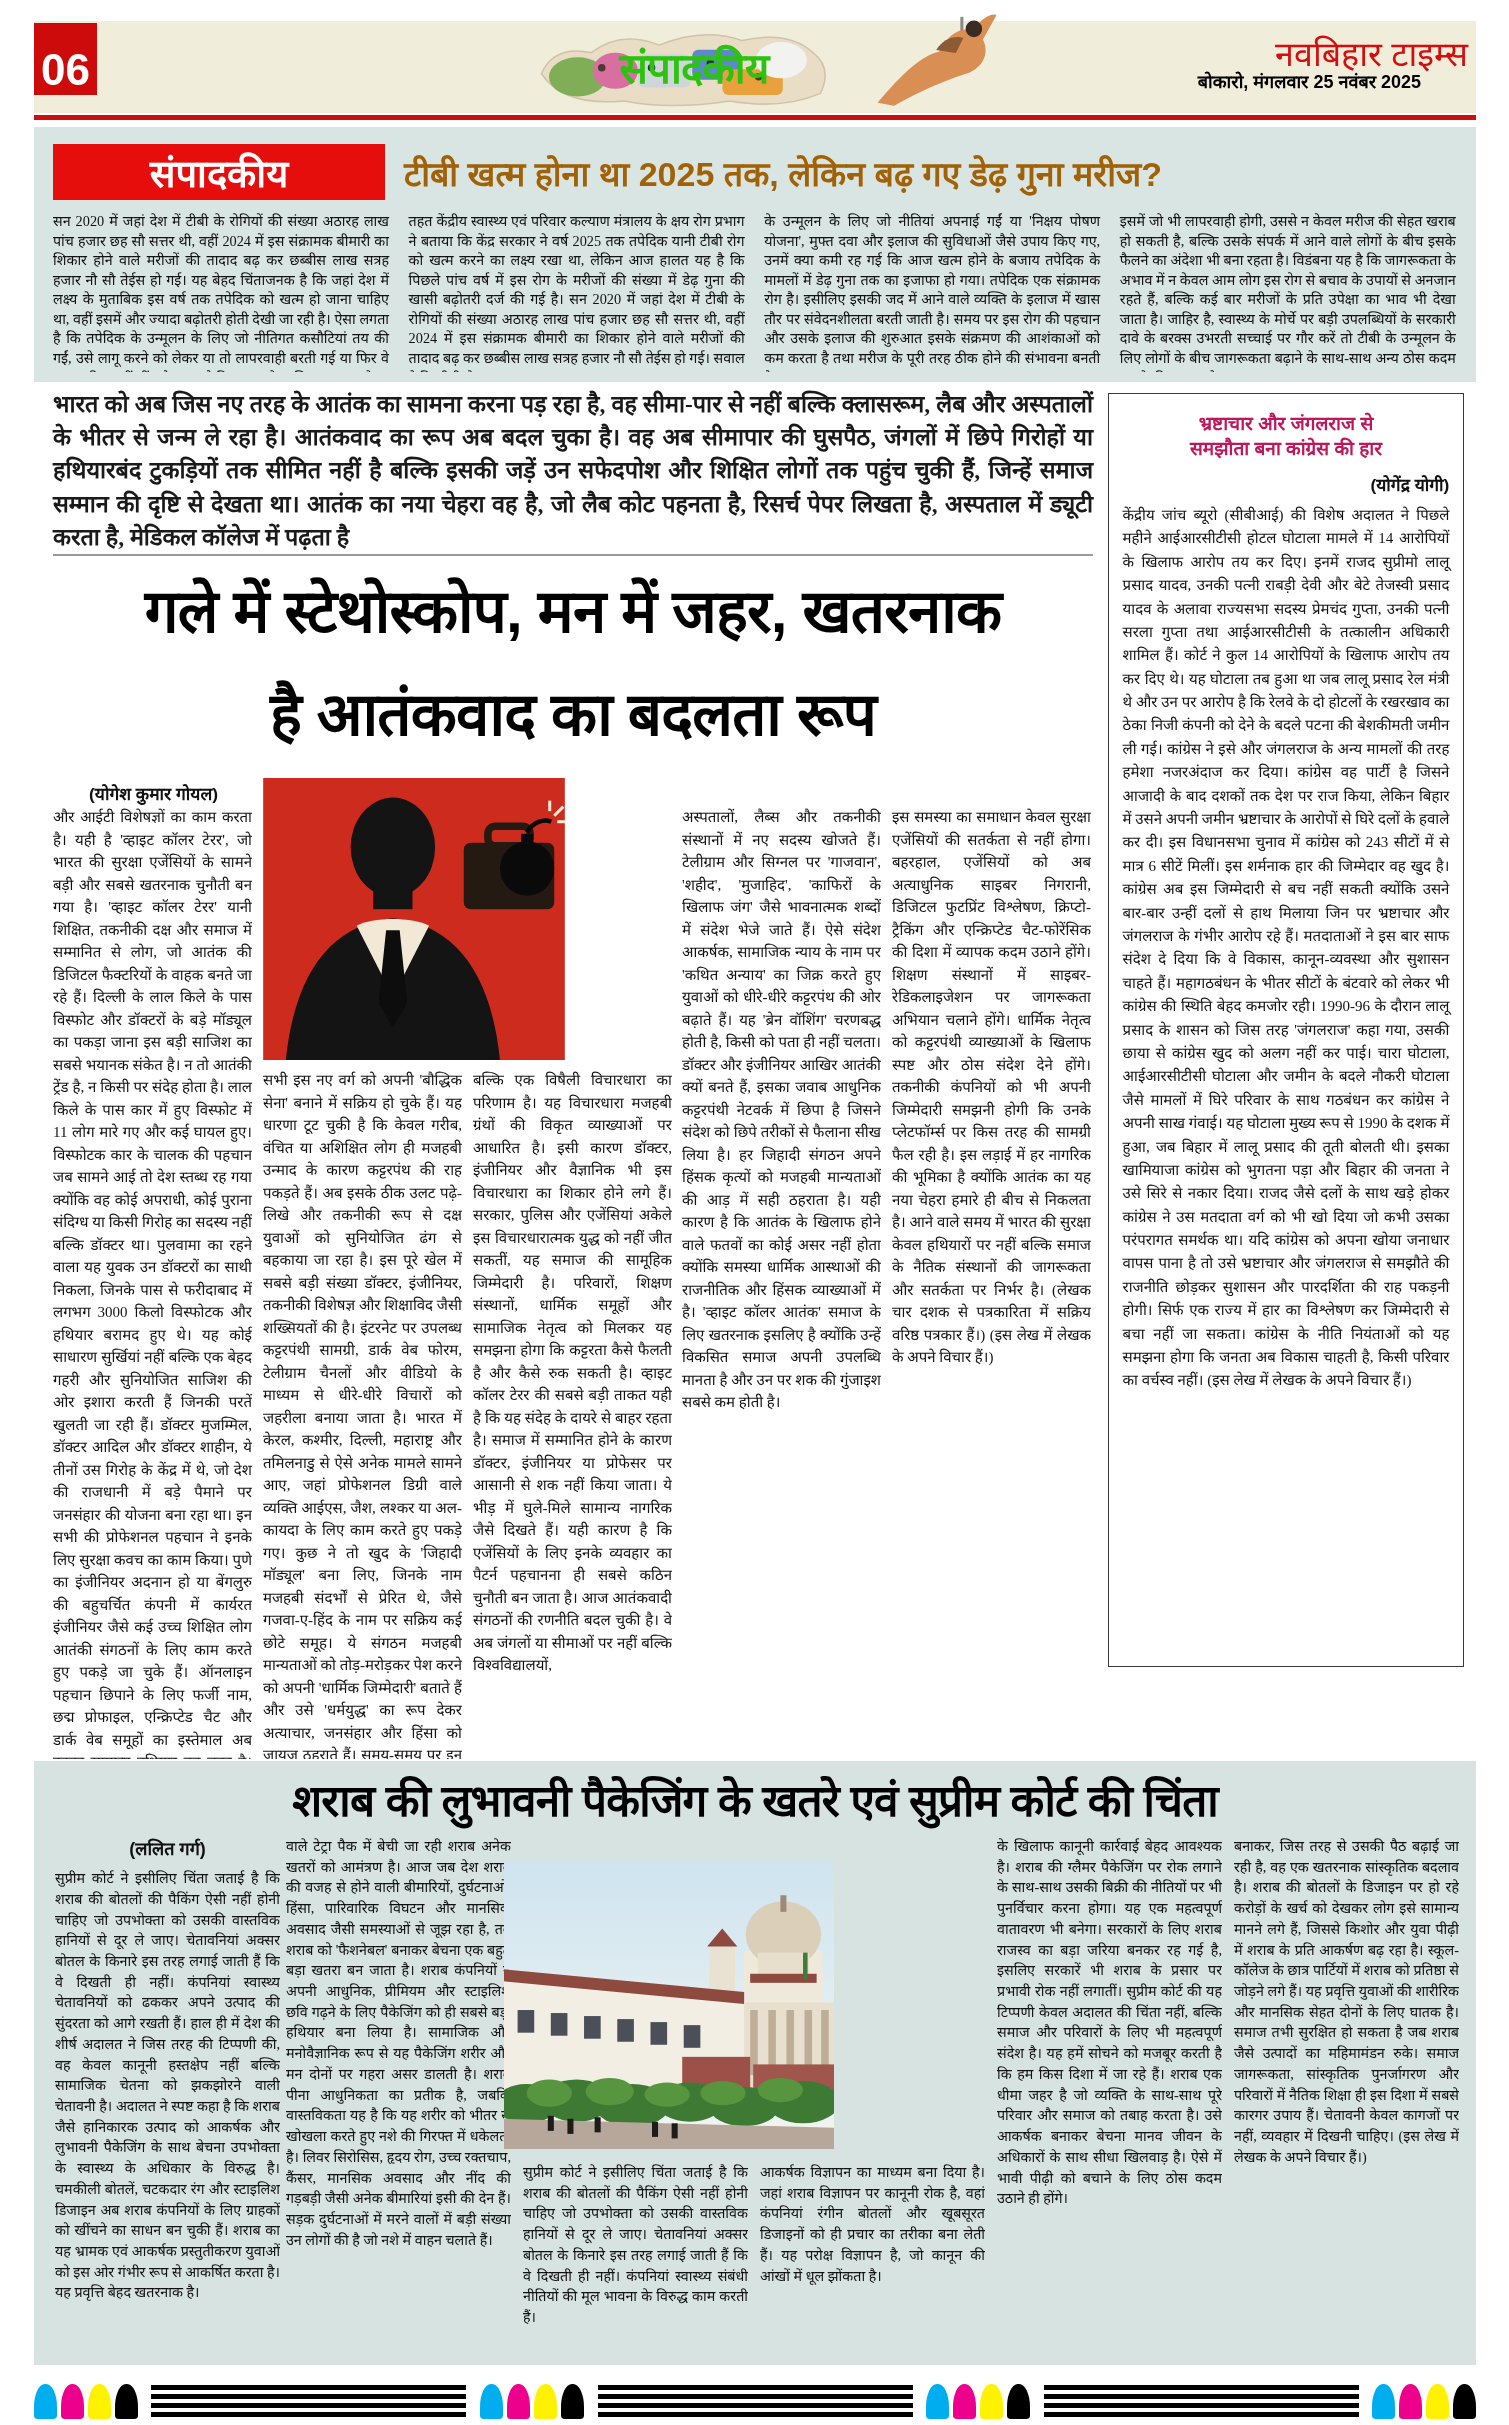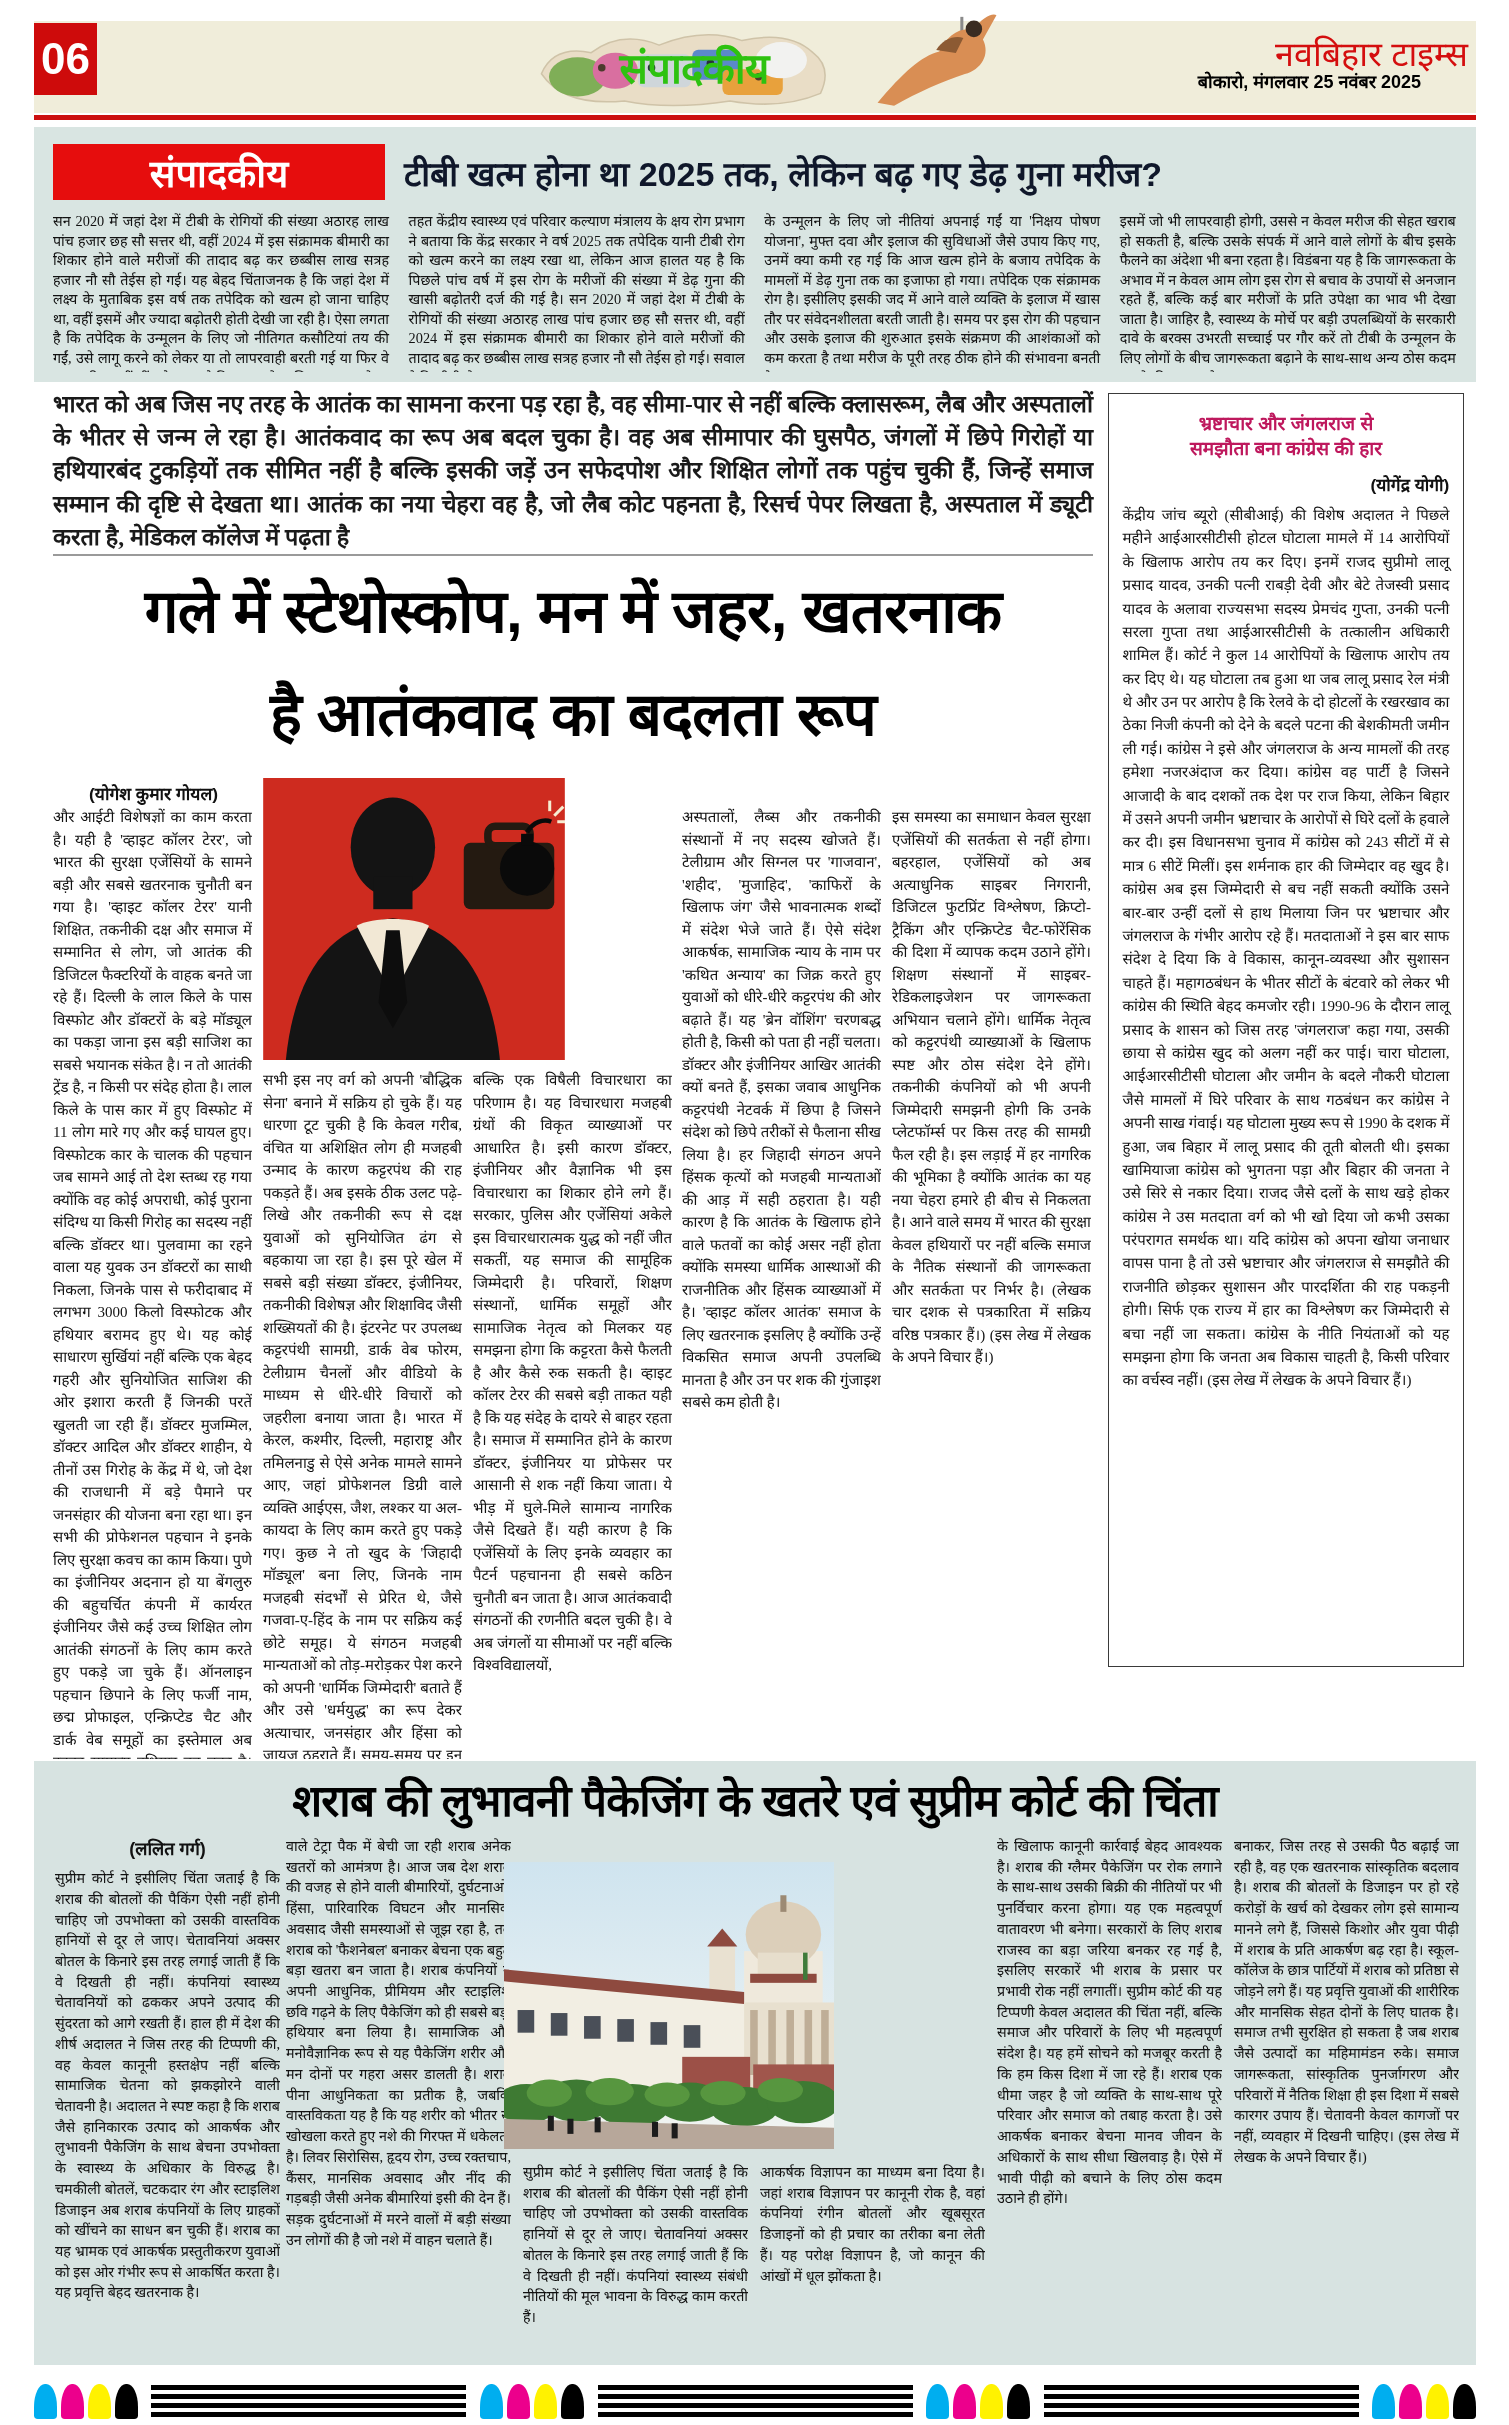--- a/index.html
+++ b/index.html
@@ -4,32 +4,32 @@
 <style>
   *{margin:0;padding:0;box-sizing:border-box}
   html,body{background:#ffffff}
   body{font-family:"Liberation Sans","DejaVu Sans",sans-serif;color:#111}
   #page{position:relative;width:1510px;height:2426px;background:#ffffff;overflow:hidden}
   .abs{position:absolute}
 
   
   .masthead{left:34px;top:21px;width:1442px;height:92px;background:#f0edda}
   .pagenum-box{left:34px;top:22.6px;width:63px;height:72px;background:#ce0b0b;color:#fff;
-    font-weight:bold;font-size:44px;display:flex;align-items:center;justify-content:center}
+    font-weight:bold;font-size:44px;display:flex;align-items:flex-end;justify-content:center}
   .section-green{left:581px;top:38px;width:226px;text-align:center;color:#2ec210;
     font-size:42px;font-weight:bold;letter-spacing:-0.8px}
   .nameplate{right:42px;top:30px;width:317px;text-align:right;color:#d40e0e;font-size:34px;font-weight:normal}
   .dateline{right:42px;top:69px;width:317px;text-align:center;color:#000000;font-size:18px;font-weight:bold}
   .red-rule{left:34px;top:115px;width:1442px;height:5.3px;background:#cc1010}
 
   
   .tb-panel{left:34px;top:127px;width:1442px;height:255px;background:#d9e5e2}
   .tb-label{position:absolute;left:19px;top:16.6px;width:332px;height:56px;background:#e60d0d;color:#fff;
     font-size:38px;font-weight:bold;display:flex;align-items:center;justify-content:center}
-  .tb-headline{position:absolute;left:370px;top:22.6px;width:1057px;color:#0f172a;
+  .tb-headline{position:absolute;left:370px;top:22.6px;width:1057px;color:#a16207;
     font-size:34px;font-weight:bold;white-space:nowrap}
   .tb-cols{position:absolute;left:19px;top:85px;width:1404px;height:160px;display:flex;gap:19.6px;overflow:hidden}
   .tb-col{width:336px;font-size:14.3px;line-height:1.37;text-align:justify}
 
   
   .terror-intro{left:53px;top:388px;width:1040px;font-size:23.4px;font-weight:bold;line-height:1.42;
     text-align:justify;color:#1a1a1a}
   .thin-rule{left:53px;top:554px;width:1040px;height:1.5px;background:#9a9a9a}
   .terror-headline{left:53px;top:560px;width:1040px;text-align:center;color:#000}
   .terror-headline .hl{font-size:60px;font-weight:900;line-height:1.72;letter-spacing:-0.8px}

